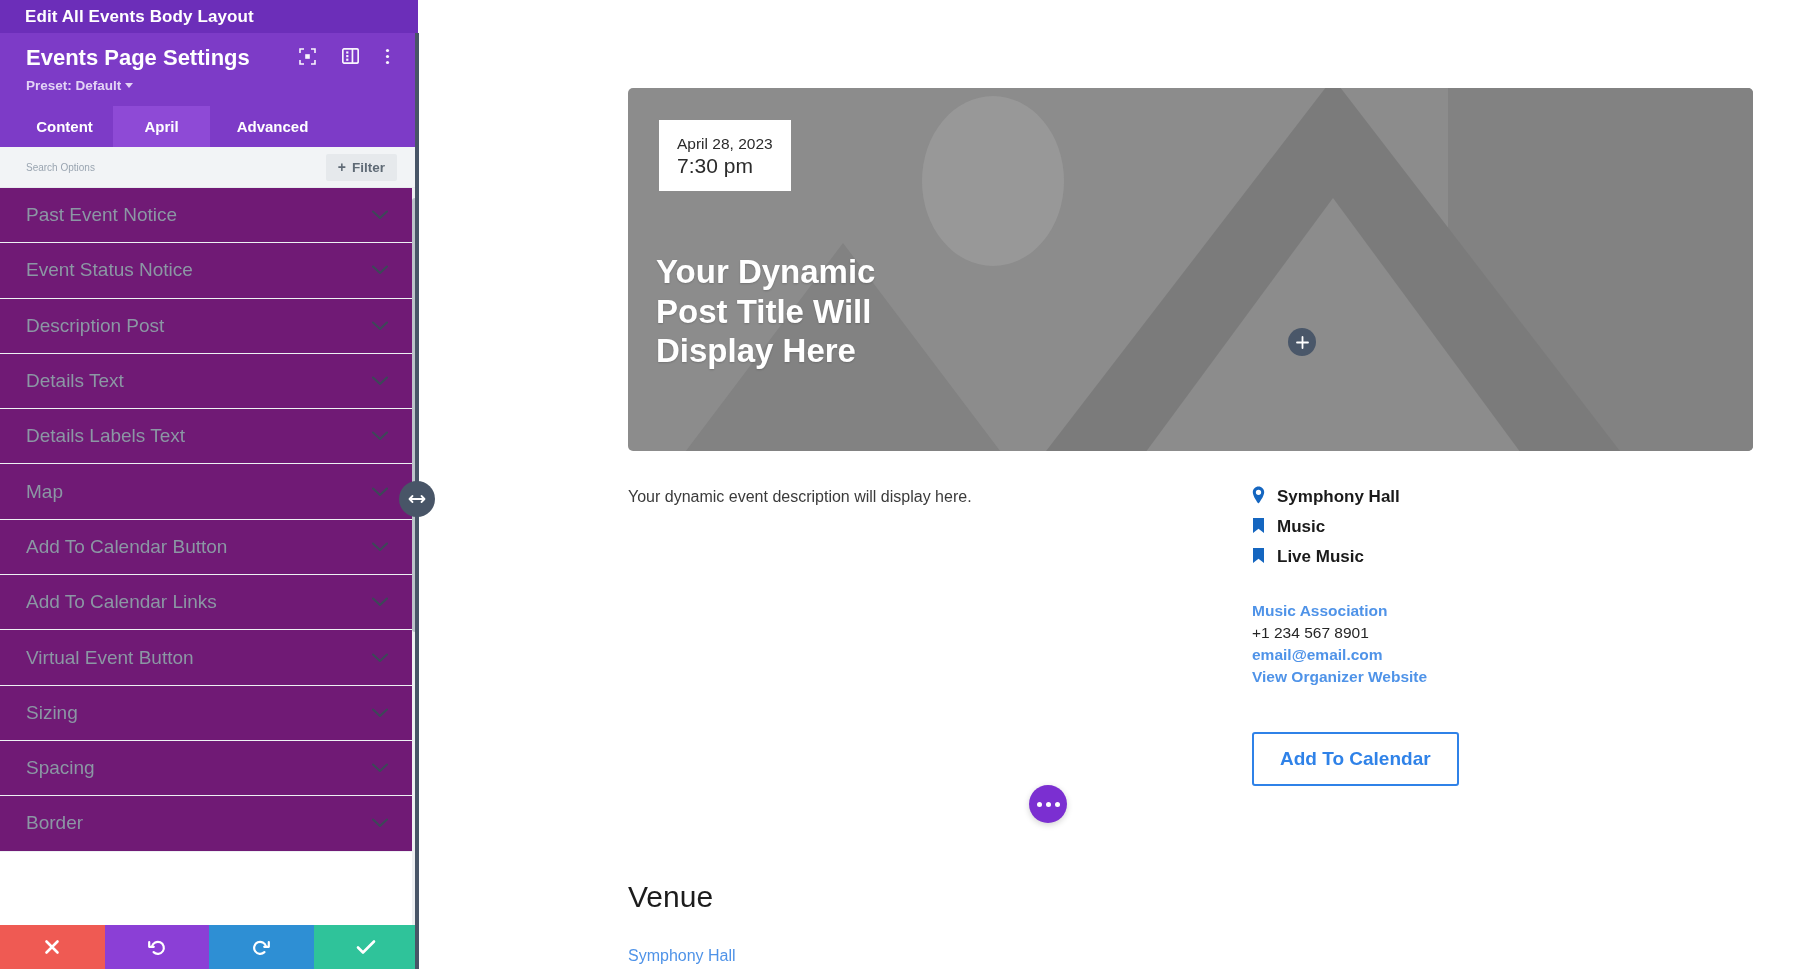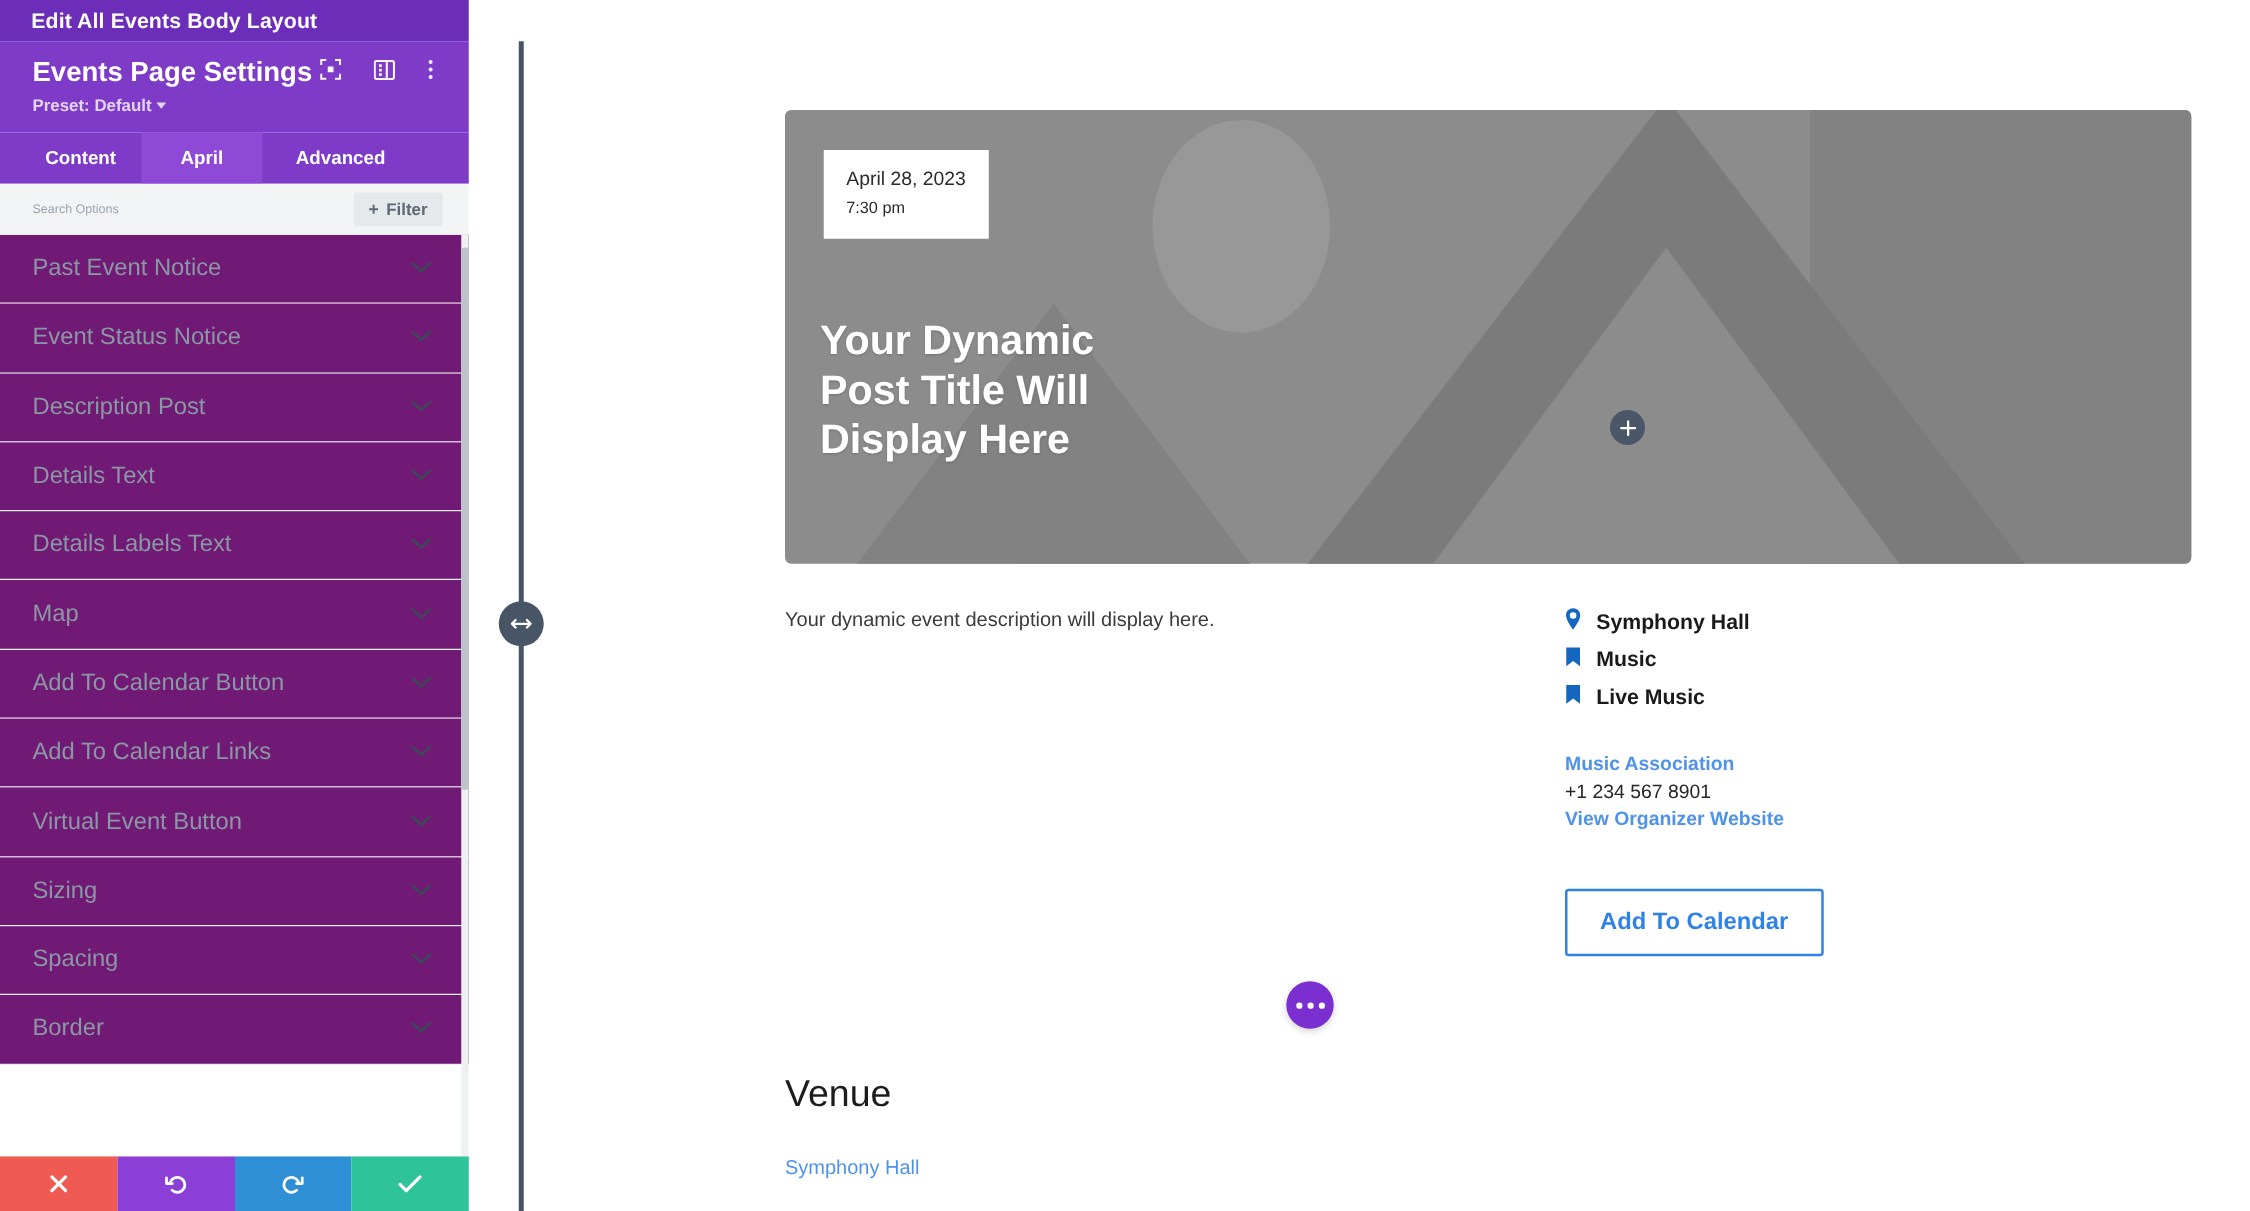--- a/index.html
+++ b/index.html
@@ -9,21 +9,21 @@
     overflow: hidden;
     font-family: "Liberation Sans", sans-serif;
     background: #ffffff;
   }
 
   #app { position: relative; width: 1800px; height: 969px; }
 
   
   .panel {
     position: absolute; left: 0; top: 0;
-    width: 375px; height: 969px;
+    width: 418px; height: 969px;
     background: #ffffff;
     display: flex; flex-direction: column;
     z-index: 40;
   }
 
   .panel-topbar {
     height: 33px; background: #6c2eb9;
     display: flex; align-items: center;
     padding-left: 25px;
     flex: 0 0 auto;
@@ -181,21 +181,21 @@
     left: 820px; top: 0; width: 320px; height: 363px;
     background: #828282;
   }
 
   .datebox {
     position: absolute; left: 31px; top: 32px;
     background: #ffffff; padding: 13px 18px 14px 18px;
     z-index: 5; min-width: 108px;
   }
   .date-line1 { font-size: 15.5px; color: #2b2b2b; line-height: 22px; }
-  .date-line2 { font-size: 13px; color: #2b2b2b; line-height: 22px; }
+  .date-line2 { font-size: 21px; color: #2b2b2b; line-height: 22px; }
 
   .hero-title {
     position: absolute; left: 28px; top: 164px;
     color: #ffffff; font-size: 33px; font-weight: bold;
     line-height: 39.5px; z-index: 5; width: 300px;
     text-shadow: 0 1px 2px rgba(0,0,0,.18);
   }
 
   .hero-add {
     position: absolute; left: 660px; top: 240px;
@@ -499,20 +499,21 @@
               <svg width="13" height="17" viewBox="0 0 13 17">
                 <path d="M1 1h11v15l-5.5-4.3L1 16z" fill="#1566c0"></path>
               </svg>
             </span>
             <span class="detail-text">Live Music</span>
           </div>
 
           <div class="org-block">
             <div class="org-line org-link">Music Association</div>
             <div class="org-line">+1 234 567 8901</div>
+            <div class="org-line org-link">email@email.com</div>
             <div class="org-line org-link">View Organizer Website</div>
           </div>
 
           <div class="atc-btn">Add To Calendar</div>
         </div>
       </div>
 
       <div class="venue-block">
         <div class="venue-title">Venue</div>
         <span class="venue-link">Symphony Hall</span>

